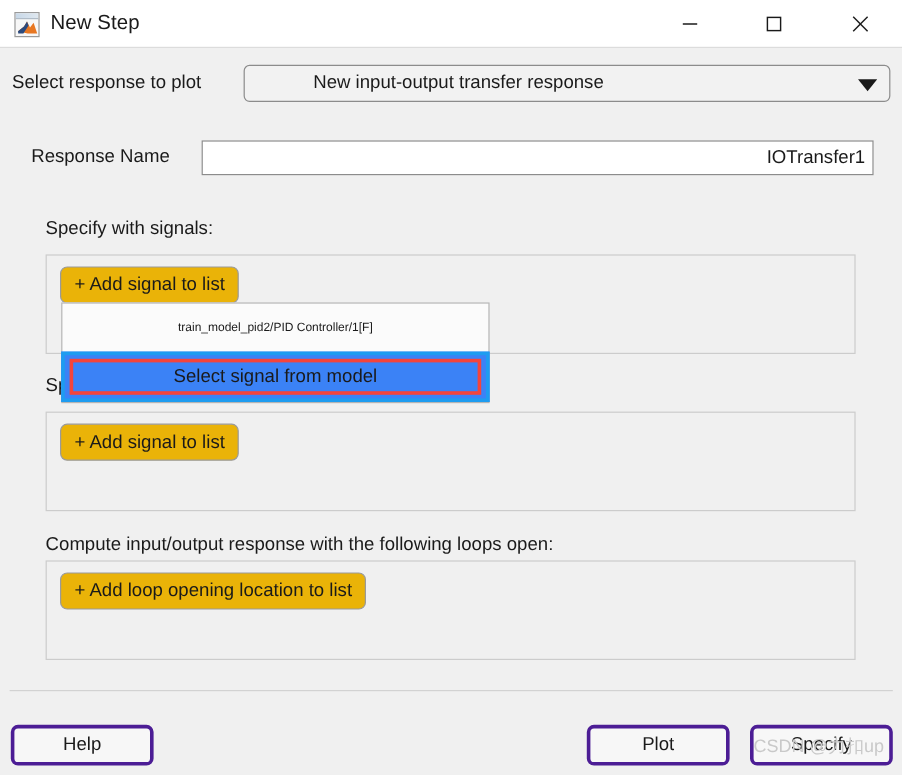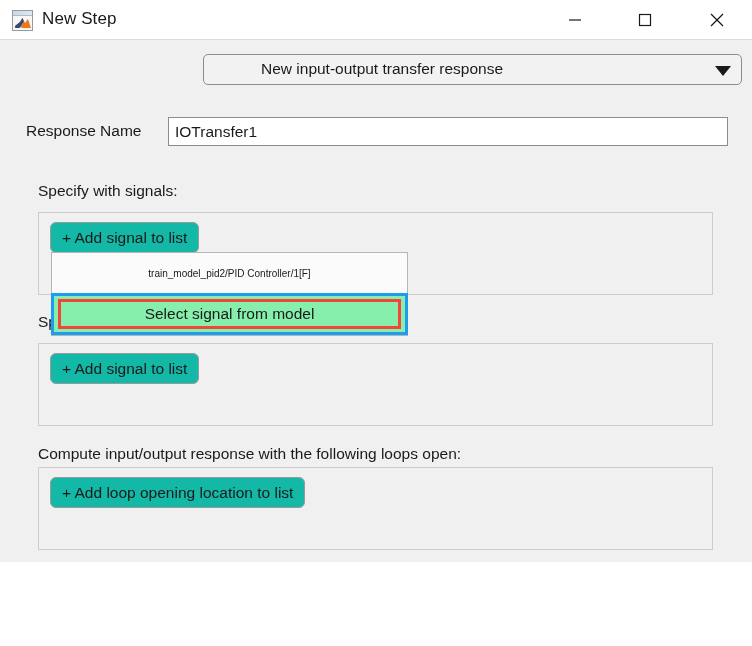--- a/index.html
+++ b/index.html
@@ -6,21 +6,21 @@
     margin: 0;
     padding: 0;
     background: #ffffff;
   }
   body {
     font-family: "Liberation Sans", sans-serif;
   }
   #app {
     position: relative;
     width: 752px;
-    height: 562px;
+    height: 646px;
     background: #f0f0f0;
     overflow: hidden;
     box-sizing: border-box;
   }
 
   
   .titlebar {
     position: absolute;
     left: 0; top: 0;
     width: 752px;
@@ -108,20 +108,21 @@
     left: 168px; top: 117px;
     width: 560px; height: 29px;
     background: #ffffff;
     border: 1px solid #8c8c8c;
     box-sizing: border-box;
     font-family: "Liberation Sans", sans-serif;
     font-size: 15.5px;
     color: #1a1a1a;
     padding: 0 6px;
     outline: none;
+    text-align: right;
   }
 
   
   #label-input-signals { left: 38px; top: 182px; }
   #label-output-signals { left: 38px; top: 313px; }
   #label-loops-open { left: 38px; top: 445px; text-align: center; }
 
   
   .panel {
     position: absolute;
@@ -130,21 +131,21 @@
     box-sizing: border-box;
   }
   #panel-input  { left: 38px; top: 212px; width: 675px; height: 83px; }
   #panel-output { left: 38px; top: 343px; width: 675px; height: 83px; }
   #panel-loops  { left: 38px; top: 467px; width: 675px; height: 83px; }
 
   .addbtn {
     position: absolute;
     left: 11px; top: 9px;
     height: 31px;
-    background: #14b8a6;
+    background: #eab308;
     border: 1px solid #9a9a9a;
     border-radius: 6px;
     box-sizing: border-box;
     font-family: "Liberation Sans", sans-serif;
     font-size: 15.5px;
     color: #1a1a1a;
     padding: 0 11px;
     white-space: nowrap;
     cursor: default;
   }
@@ -167,21 +168,21 @@
     font-size: 10px;
     color: #1a1a1a;
     white-space: nowrap;
     box-sizing: border-box;
   }
   #popup-highlight {
     position: absolute;
     left: 51px; top: 293px;
     width: 357px; height: 42px;
     border: 3px solid #1e9cf0;
-    background: #86efac;
+    background: #3b82f6;
     box-sizing: border-box;
     z-index: 41;
   }
   #popup-highlight .hl-inner {
     position: absolute;
     left: 4px; top: 3px;
     right: 4px; bottom: 3px;
     border: 3px solid #f4443c;
     box-sizing: border-box;
   }
@@ -256,20 +257,21 @@
         </svg>
     </div>
     <div class="wbtn" id="btn-close">
       <svg width="18" height="18" viewBox="0 0 18 18">
           <line x1="3" y1="3" x2="15" y2="15" stroke="#1a1a1a" stroke-width="1.2"></line>
           <line x1="15" y1="3" x2="3" y2="15" stroke="#1a1a1a" stroke-width="1.2"></line>
         </svg>
     </div>
   </div>
 
+  <div class="row-label" id="label-select-response">Select response to plot</div>
   <div class="combobox">
     <div class="cb-text">New input-output transfer response</div>
     <div class="cb-arrow"></div>
   </div>
 
   <div class="row-label" id="label-response-name">Response Name</div>
   <input id="input-response-name" type="text" value="IOTransfer1" style="">
 
   <div class="row-label" id="label-input-signals">Specify with signals:</div>
   <div class="panel" id="panel-input">

